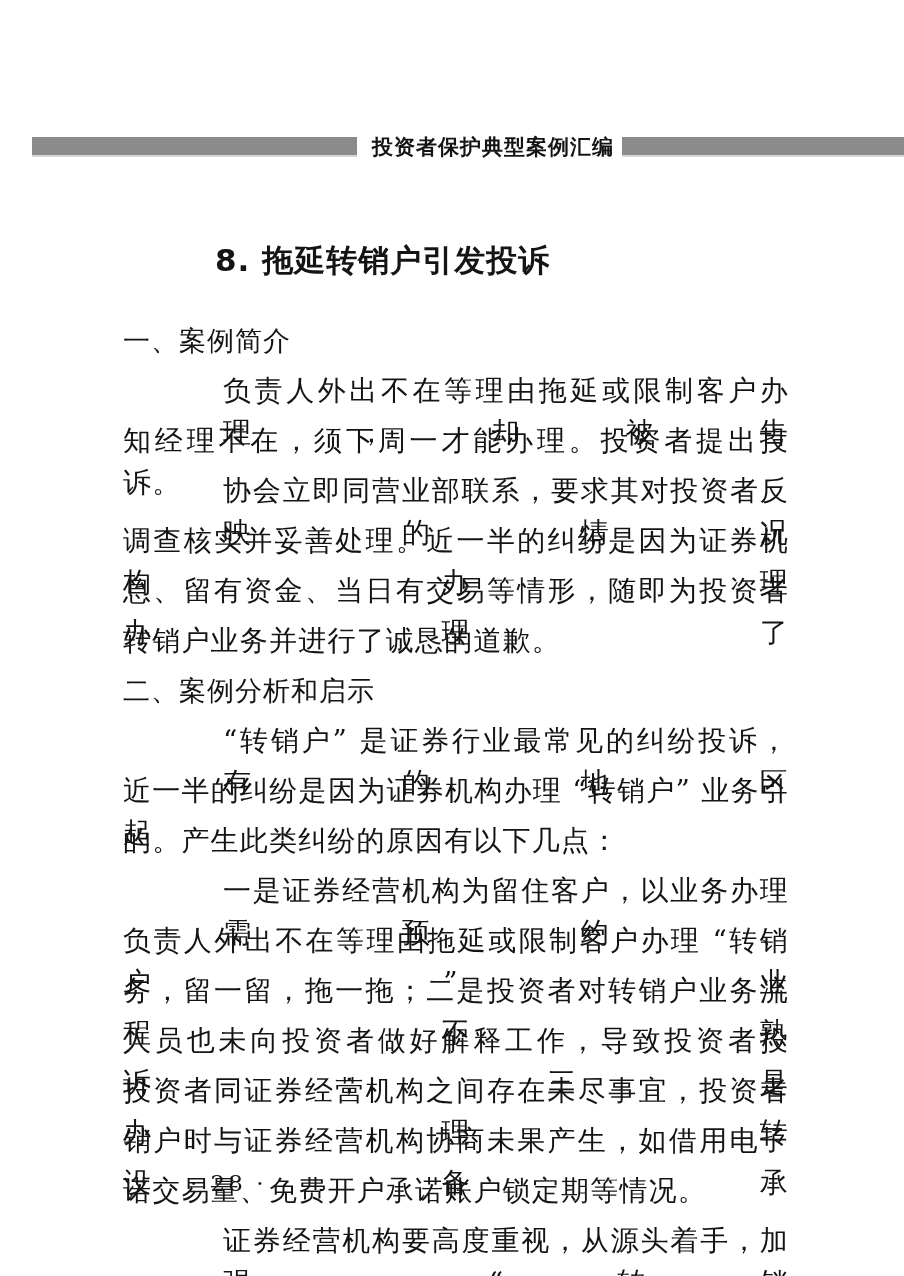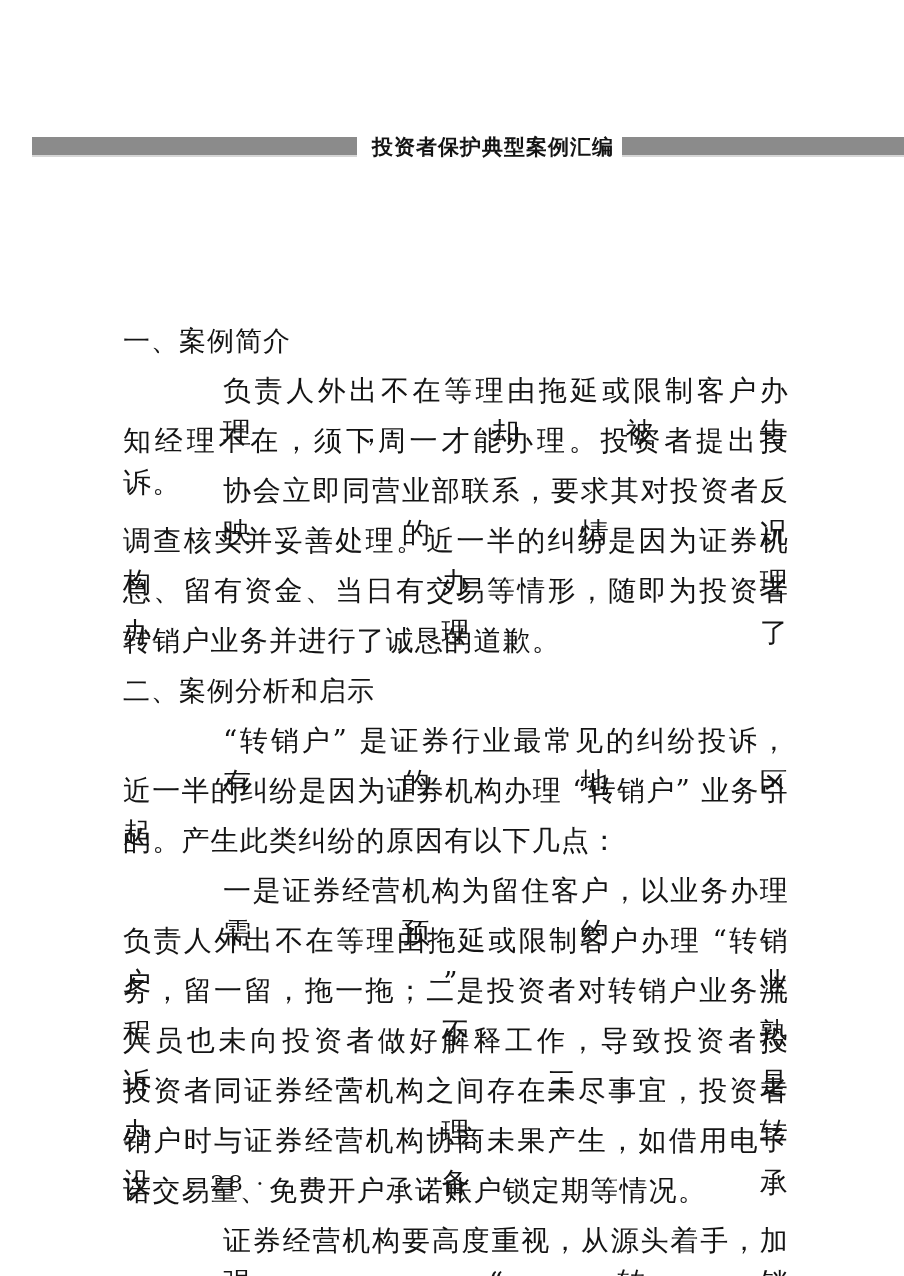--- a/index.html
+++ b/index.html
@@ -46,20 +46,21 @@
 </style>
 </head>
 <body>
 
 <div class="page">
 
   <div class="hdr-bar left"></div>
   <div class="hdr-title">投资者保护典型案例汇编</div>
   <div class="hdr-bar right"></div>
 
+  <h1 class="section-title">8. 拖延转销户引发投诉</h1>
 
   <div class="content" id="content-blocks">
       <div class="row heading">一、案例简介</div>
       <div class="row body indent">负责人外出不在等理由拖延或限制客户办理，却被告</div>
       <div class="row body last">知经理不在，须下周一才能办理。投资者提出投诉。</div>
       <div class="row body indent">协会立即同营业部联系，要求其对投资者反映的情况</div>
       <div class="row body">调查核实并妥善处理。近一半的纠纷是因为证券机构办理</div>
       <div class="row body">息、留有资金、当日有交易等情形，随即为投资者办理了</div>
       <div class="row body last">转销户业务并进行了诚恳的道歉。</div>
       <div class="row heading">二、案例分析和启示</div>

